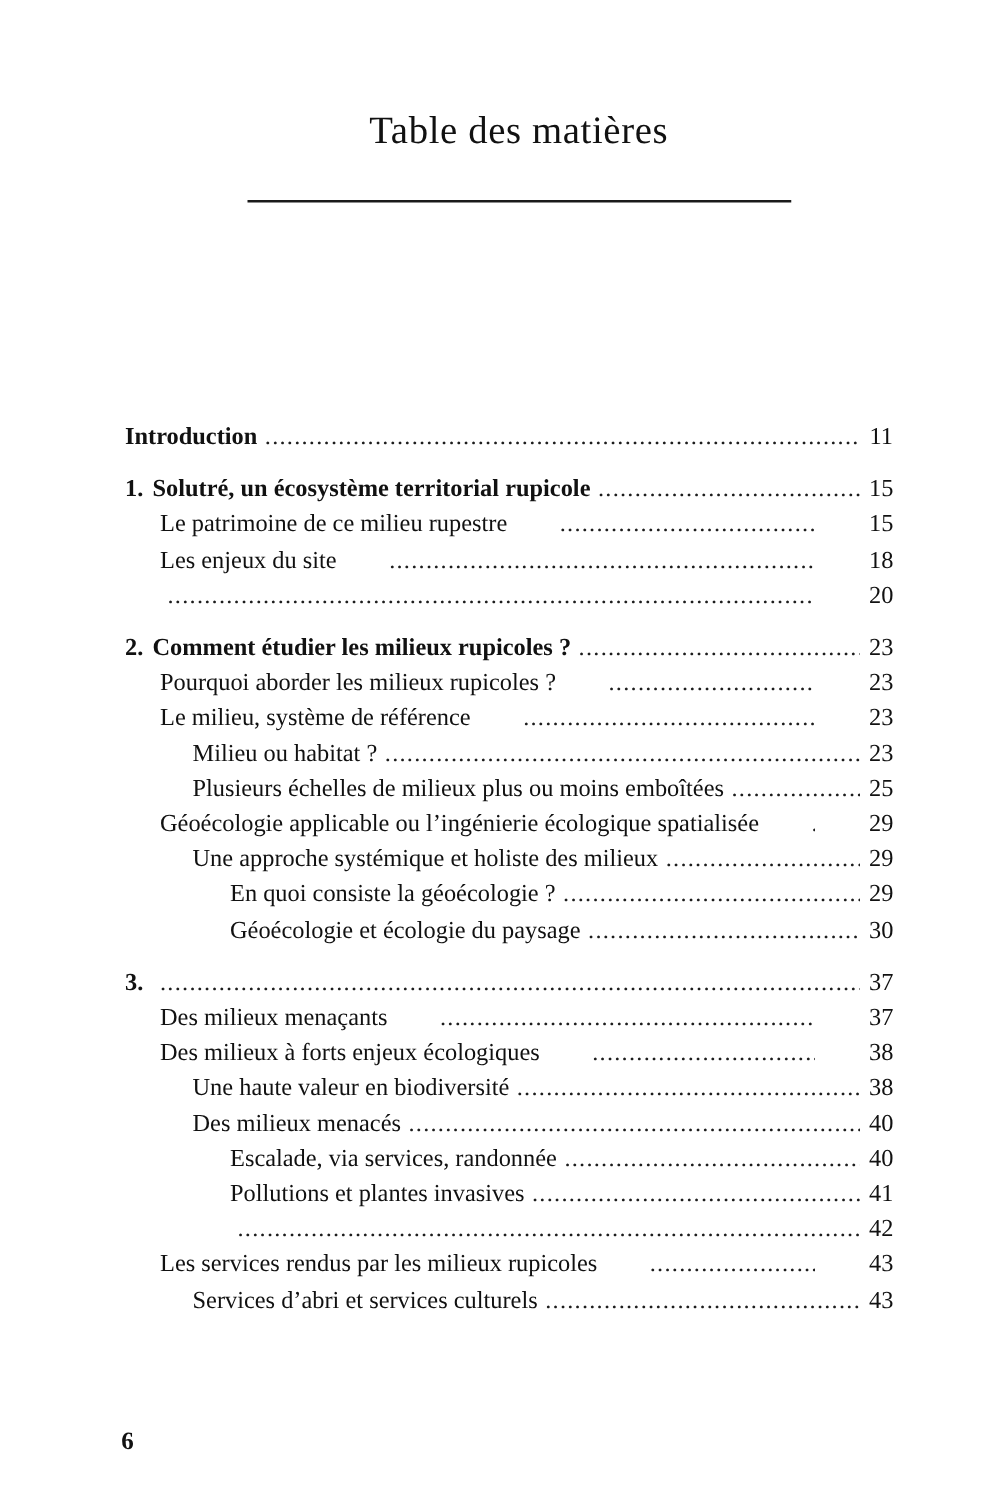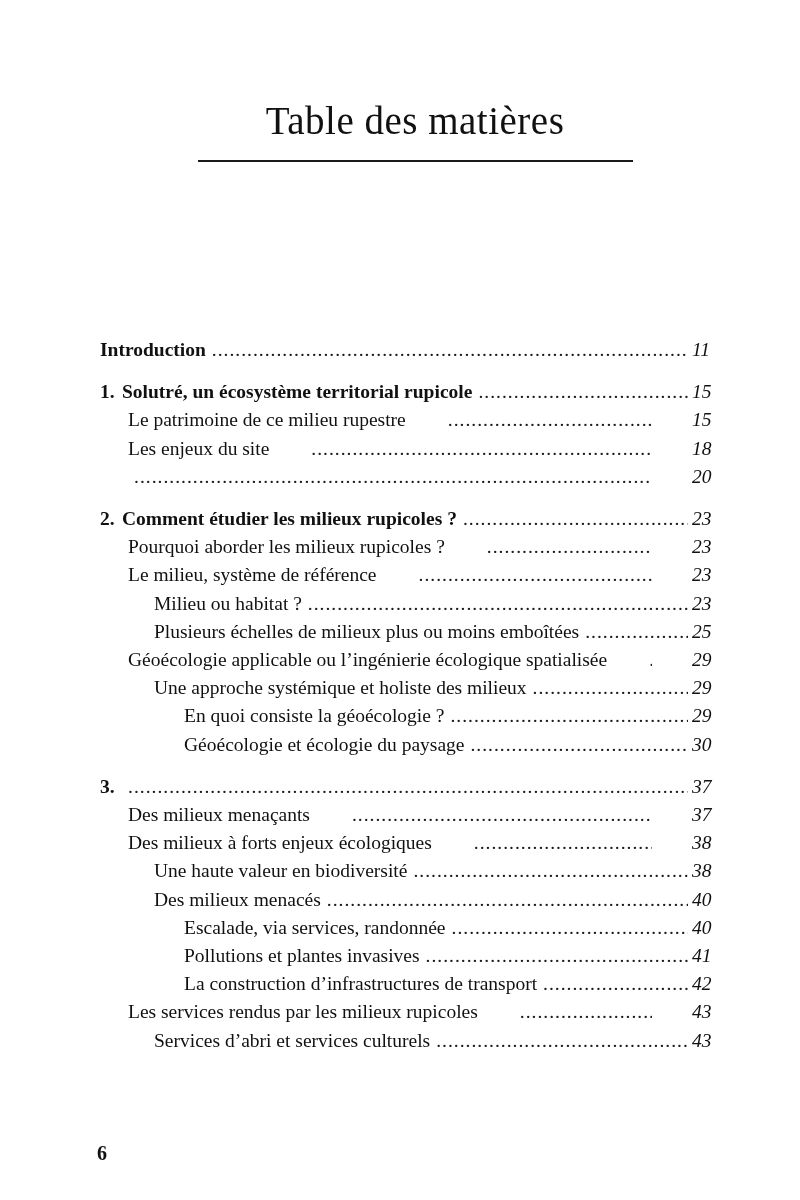--- a/index.html
+++ b/index.html
@@ -10,24 +10,24 @@
     font-family: "Liberation Serif", "DejaVu Serif", serif;
     position: relative;
     overflow: hidden;
   }
   .title-wrap {
     position: absolute;
     top: 86px; left: 195px; width: 440px;
     text-align: center;
   }
   .page-title {
-    font-size: 39px;
+    font-size: 31px;
     font-weight: 400;
     letter-spacing: 0.5px;
-    margin: 12px;
+    margin: 0;
     white-space: nowrap;
   }
   .title-rule {
     position: absolute;
     top: 160px; left: 198px;
     width: 435px; height: 2px;
     background: #1a1a1a;
   }
   .toc {
     position: absolute;
@@ -60,23 +60,22 @@
     letter-spacing: 1px;
     color: #1c1c1c;
     font-weight: normal;
   }
   .dots::after {
     content: "....................................................................................................................................................................";
   }
   .pg {
     flex: none;
     width: 26px;
-    text-align: left;
+    text-align: center;
     font-weight: normal;
-    font-style: italic;
   }
   .folio {
     position: absolute;
     left: 97px; top: 1142px;
     font-size: 20px;
     font-weight: bold;
   }
 </style>
 </head>
 <body>
@@ -211,21 +210,20 @@
     <span class="pg">40</span>
   </div>
 
   <div class="row lvl4">
     <span class="label">Pollutions et plantes invasives</span>
     <span class="dots"></span>
     <span class="pg">41</span>
   </div>
 
   <div class="row lvl4">
-    <span class="label">La construction d’infrastructures de transport</span>
     <span class="dots"></span>
     <span class="pg">42</span>
   </div>
 
   <div class="row lvl2">
     <span class="label">Les services rendus par les milieux rupicoles</span>
     <span class="dots"></span>
     <span class="pg">43</span>
   </div>
 

